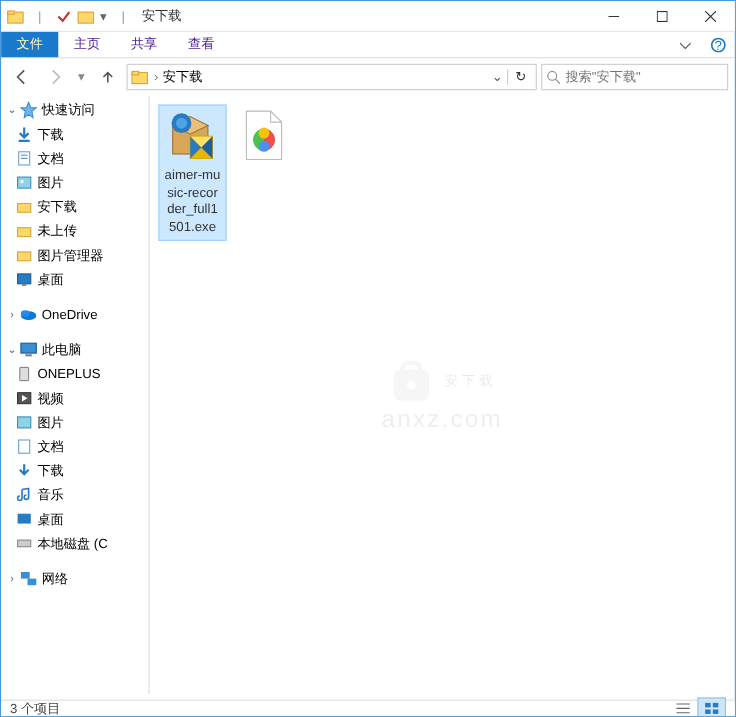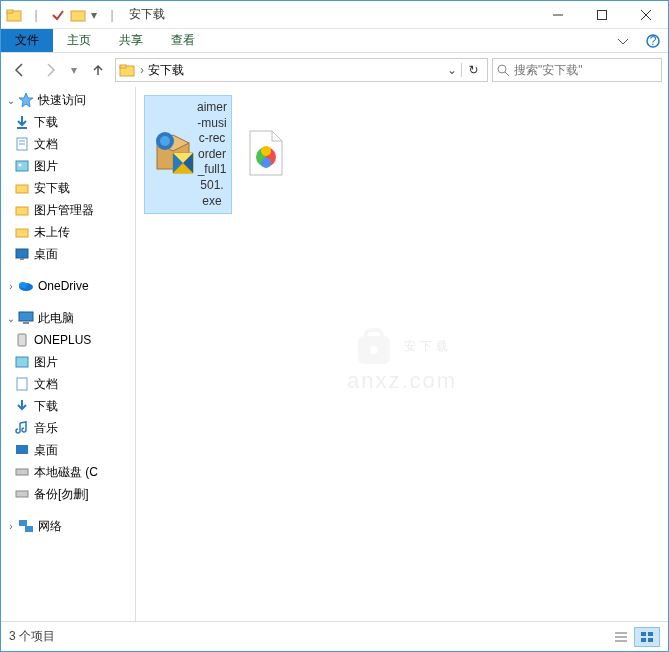--- a/index.html
+++ b/index.html
@@ -7,22 +7,22 @@
 
 .titlebar { height: 28px; display: flex; align-items: center; background: #fff; border-bottom: 1px solid #e5e5e5; }
 .titlebar-icons { display: flex; align-items: center; padding-left: 4px; gap: 2px; }
 .titlebar-icons span { width: 18px; height: 18px; display: inline-flex; align-items: center; justify-content: center; }
 .qa-sep { color: #999; margin: 0 2px; }
 .title-text { margin-left: 6px; color: #333; }
 .win-controls { margin-left: auto; display: flex; }
 .win-controls div { width: 44px; height: 28px; display: flex; align-items: center; justify-content: center; }
 
 .ribbon-tabs { height: 24px; display: flex; align-items: stretch; border-bottom: 1px solid #ddd; }
-.ribbon-tab { padding: 0 14px; display: flex; align-items: center; color: #14532d; cursor: pointer; }
-.ribbon-tab.file { background: #1979ca; color: #000000; }
+.ribbon-tab { padding: 0 14px; display: flex; align-items: center; color: #4c1d95; cursor: pointer; }
+.ribbon-tab.file { background: #1979ca; color: #fef9c3; }
 .ribbon-expand { margin-left: auto; width: 30px; display: flex; align-items: center; justify-content: center; }
 .help-icon { width: 30px; display: flex; align-items: center; justify-content: center; color: #1979ca; }
 
 .navbar { height: 34px; display: flex; align-items: center; padding: 4px 6px; gap: 4px; }
 .nav-btn { width: 26px; height: 26px; display: flex; align-items: center; justify-content: center; color: #666; cursor: pointer; }
 .nav-btn.disabled { color: #bbb; }
 .history-drop { width: 14px; display:flex; align-items:center; justify-content:center; color:#888; }
 .address-bar { flex: 1; height: 24px; border: 1px solid #ccc; display: flex; align-items: center; padding: 0 2px; }
 .addr-icon { width: 18px; height: 18px; margin-right: 4px; display:inline-flex; align-items:center; justify-content:center;}
 .addr-text { flex: 1; }
@@ -35,30 +35,30 @@
 .body-area { display: flex; height: 544px; }
 .sidebar { width: 135px; border-right: 1px solid #ddd; overflow: hidden; padding-top: 2px; position: relative; }
 .tree-item { display: flex; align-items: center; height: 22px; padding-left: 4px; cursor: pointer; white-space: nowrap; }
 .tree-caret { width: 12px; color: #666; font-size: 10px; text-align: center; }
 .tree-spacer { width: 12px; }
 .tree-icon { width: 18px; height: 18px; margin-right: 3px; display: inline-flex; align-items: center; justify-content: center; }
 .tree-item.l1 { padding-left: 0; }
 .tree-sep { height: 10px; }
 
 .content { flex: 1; position: relative; display: flex; align-content: flex-start; flex-wrap: wrap; gap: 6px; padding: 8px; }
-.file-item { width: 88px; display: flex; align-items: center; padding: 4px; cursor: pointer; }
+.file-item { width: 62px; display: flex; flex-direction: column; align-items: flex-start; padding: 4px; cursor: pointer; }
 .file-item.selected { background: #cce8ff; border: 1px solid #99d1ff; }
 .file-icon { width: 48px; height: 48px; display: flex; align-items: center; justify-content: center; margin-bottom: 4px; }
 .file-name { text-align: center; word-break: break-all; line-height: 1.3; color: #333; }
 
 .watermark { position: absolute; left: 50%; top: 50%; transform: translate(-50%, -50%); opacity: 0.12; text-align: center; pointer-events: none; }
 .watermark .wm-top { font-size: 36px; color: #555; letter-spacing: 4px; display:flex; align-items:center; justify-content:center; gap:8px;}
 .watermark .wm-bot { font-size: 22px; color: #777; letter-spacing: 2px; }
 
-.statusbar { position: absolute; bottom: 0; left: 0; right: 0; height: 30px; border-top: 1px solid #ddd; display: flex; align-items: center; padding: 0 8px; background: #fff; }
+.statusbar { position: absolute; bottom: 0; left: 0; right: 0; height: 15px; border-top: 1px solid #ddd; display: flex; align-items: center; padding: 0 8px; background: #fff; }
 .status-text { color: #444; }
 .view-switch { margin-left: auto; display: flex; gap: 0; }
 .view-btn { width: 26px; height: 20px; border: 1px solid transparent; display: flex; align-items: center; justify-content: center; }
 .view-btn.active { background: #cde6f7; border-color: #8bc2eb; }
 
 svg { display: block; }
 </style>
 </head>
 <body>
 
@@ -214,30 +214,30 @@
         </span>
         <span>安下载</span>
       </div>
     <div class="tree-item l1">
         <span class="tree-spacer"></span>
         <span class="tree-icon">
           <svg width="14" height="14">
             <rect x="1" y="4" width="12" height="8" fill="#ffd869" stroke="#d9a43a"></rect>
           </svg>
         </span>
+        <span>未上传</span>
+      </div>
+    <div class="tree-item l1">
+        <span class="tree-spacer"></span>
+        <span class="tree-icon">
+          <svg width="14" height="14">
+            <rect x="1" y="4" width="12" height="8" fill="#ffd869" stroke="#d9a43a"></rect>
+          </svg>
+        </span>
         <span>图片管理器</span>
-      </div>
-    <div class="tree-item l1">
-        <span class="tree-spacer"></span>
-        <span class="tree-icon">
-          <svg width="14" height="14">
-            <rect x="1" y="4" width="12" height="8" fill="#ffd869" stroke="#d9a43a"></rect>
-          </svg>
-        </span>
-        <span>未上传</span>
       </div>
     <div class="tree-item l1">
         <span class="tree-spacer"></span>
         <span class="tree-icon">
           <svg width="14" height="14">
             <rect x="1" y="2" width="12" height="9" fill="#2a7ac2" stroke="#1a5a8f"></rect>
             <rect x="5" y="11" width="4" height="2" fill="#888"></rect>
           </svg>
         </span>
         <span>桌面</span>
@@ -269,20 +269,30 @@
         <span class="tree-icon">
           <svg width="12" height="14">
             <rect x="2" y="1" width="8" height="12" rx="1" fill="#ddd" stroke="#888"></rect>
           </svg>
         </span>
         <span>ONEPLUS</span>
       </div>
     <div class="tree-item l1">
         <span class="tree-spacer"></span>
         <span class="tree-icon">
+          <svg width="14" height="12">
+            <rect x="1" y="1" width="12" height="10" fill="#555" stroke="#333"></rect>
+            <polygon points="5,3 5,9 10,6" fill="#fff"></polygon>
+          </svg>
+        </span>
+        <span>视频</span>
+      </div>
+    <div class="tree-item l1">
+        <span class="tree-spacer"></span>
+        <span class="tree-icon">
           <svg width="14" height="14">
             <rect x="1" y="2" width="12" height="10" fill="#8fd3e8" stroke="#3a8fb4"></rect>
           </svg>
         </span>
         <span>图片</span>
       </div>
     <div class="tree-item l1">
         <span class="tree-spacer"></span>
         <span class="tree-icon">
           <svg width="14" height="14">
@@ -320,29 +330,20 @@
         <span>桌面</span>
       </div>
     <div class="tree-item l1">
         <span class="tree-spacer"></span>
         <span class="tree-icon">
           <svg width="14" height="10">
             <rect x="1" y="2" width="12" height="6" fill="#ccc" stroke="#888"></rect>
           </svg>
         </span>
         <span>本地磁盘 (C</span>
-      </div>
-    <div class="tree-item l1">
-        <span class="tree-spacer"></span>
-        <span class="tree-icon">
-          <svg width="14" height="10">
-            <rect x="1" y="2" width="12" height="6" fill="#ccc" stroke="#888"></rect>
-          </svg>
-        </span>
-        <span>备份[勿删]</span>
       </div>
     <div class="tree-sep"></div>
     <div class="tree-item">
         <span class="tree-caret">›</span>
         <span class="tree-icon">
           <svg width="16" height="14">
             <rect x="1" y="1" width="8" height="6" fill="#3a8fd4"></rect>
             <rect x="7" y="7" width="8" height="6" fill="#3a8fd4"></rect>
           </svg>
         </span>

